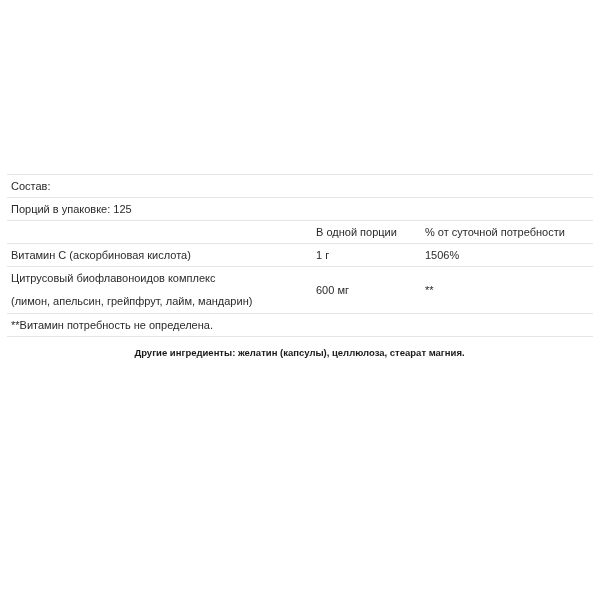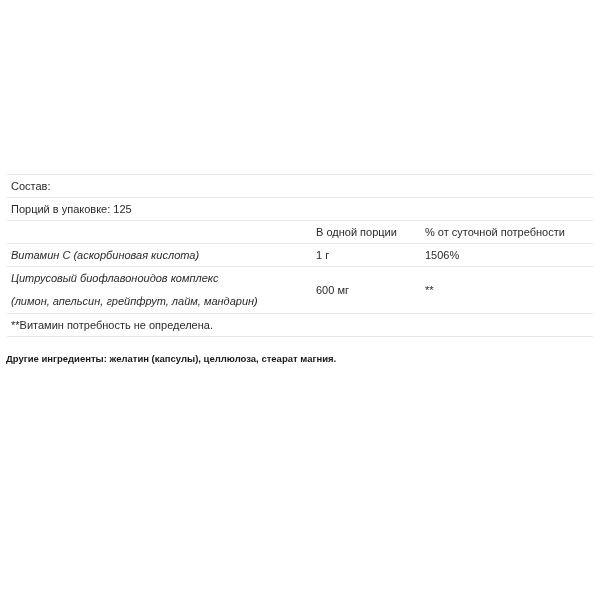--- a/index.html
+++ b/index.html
@@ -30,30 +30,31 @@
     table.comp td {
       border-top: 1px solid #e6e6e6;
       padding: 0 0 0 4px;
       height: 22px;
       vertical-align: middle;
       line-height: 22px;
     }
     table.comp tr:last-child td {
       border-bottom: 1px solid #e6e6e6;
     }
-    td.c1 { width: 301px; font-style: italic; }
+    td.c1 { width: 301px; }
     td.c2 { width: 105px; }
     td.c3 { }
     .cell-line { display: block; line-height: 23px; }
     .notes {
-      margin-top: 16px;
+      margin-top: 10px;
       font-size: 9.5px;
       font-weight: bold;
       color: #1a1a1a;
       padding-left: 0;
+      text-align: center;
     }
     .notes p {
       margin: 0 0 11px -1px;
       line-height: 12px;
     }
   </style>
 </head>
 <body>
 
 <div class="content">

